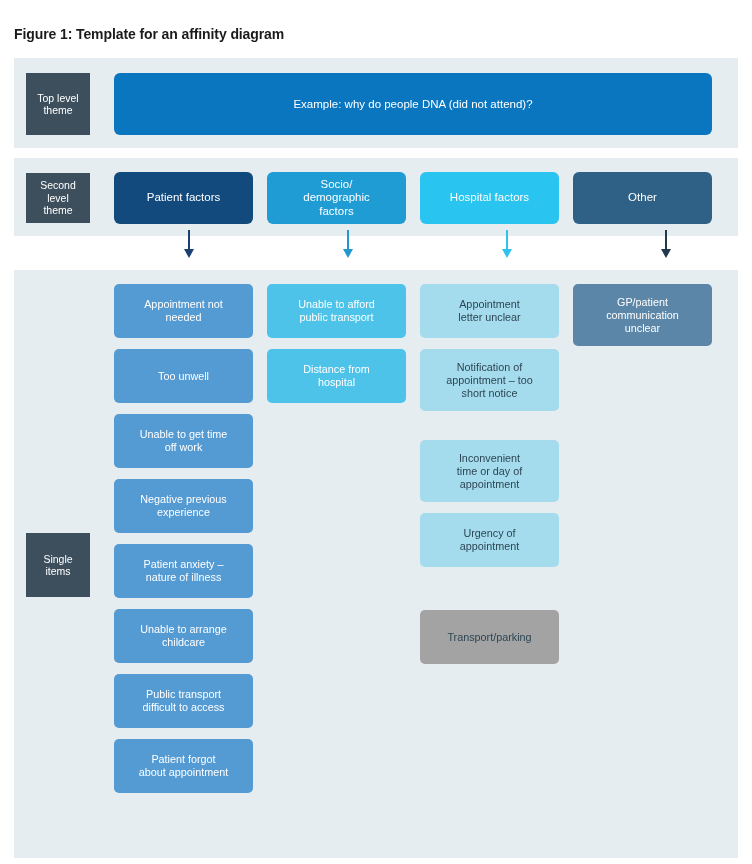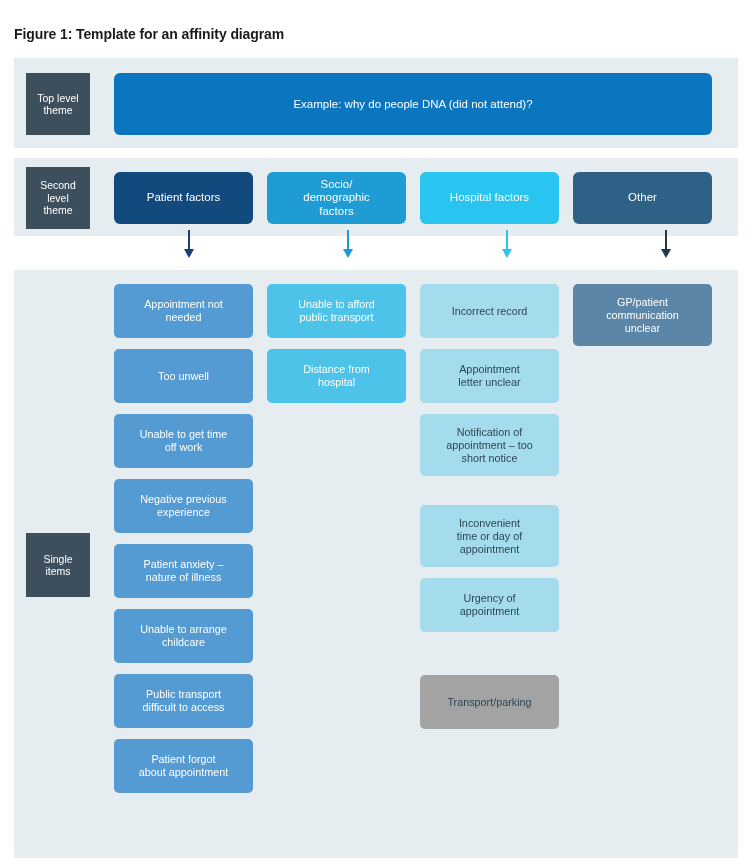--- a/index.html
+++ b/index.html
@@ -52,21 +52,21 @@
     font-size: 10.5px;
     line-height: 12.5px;
     display: flex;
     align-items: center;
     justify-content: center;
     text-align: center;
     box-sizing: border-box;
     padding: 4px 3px;
   }
   #label-top    { height: 62px; }
-  #label-second { height: 62px; }
+  #label-second { height: 50px; }
   #label-items  { height: 64px; }
 
   .label-text { display: block; }
 
   
   .banner {
     flex: 1 1 auto;
     margin-left: 24px;
     height: 62px;
     background: #0b76c0;
@@ -312,25 +312,20 @@
           <div class="item-card" style="background: rgb(77, 195, 234); color: rgb(255, 255, 255);">
             <span>
               <span class="label-text">Distance from</span>
               <span class="label-text">hospital</span>
             </span>
           </div>
         </div>
         <div class="column">
           <div class="item-card" style="background: rgb(165, 220, 237); color: rgb(45, 70, 84);">
             <span>
-              <span class="label-text">Incorrect record</span>
-            </span>
-          </div>
-          <div class="item-card" style="background: rgb(165, 220, 237); color: rgb(45, 70, 84);">
-            <span>
               <span class="label-text">Appointment</span>
               <span class="label-text">letter unclear</span>
             </span>
           </div>
           <div class="item-card tall" style="background: rgb(165, 220, 237); color: rgb(45, 70, 84);">
             <span>
               <span class="label-text">Notification of</span>
               <span class="label-text">appointment – too</span>
               <span class="label-text">short notice</span>
             </span>

